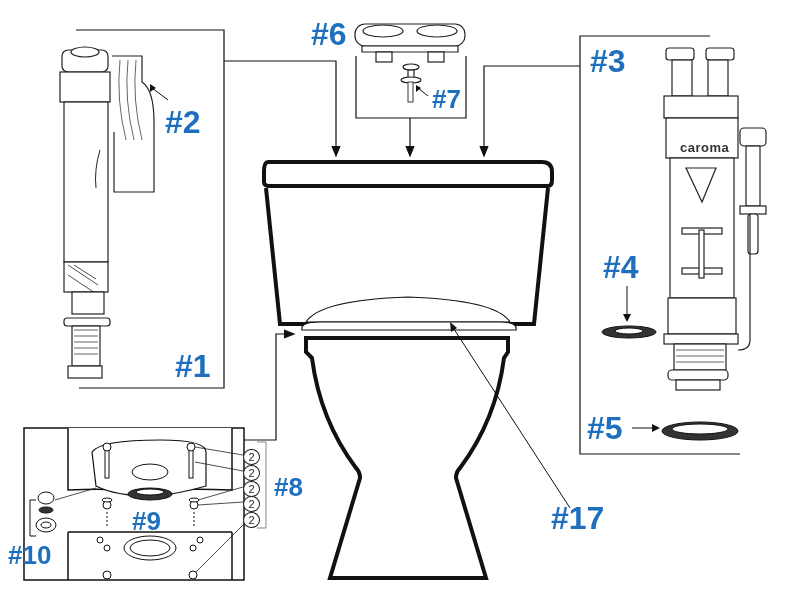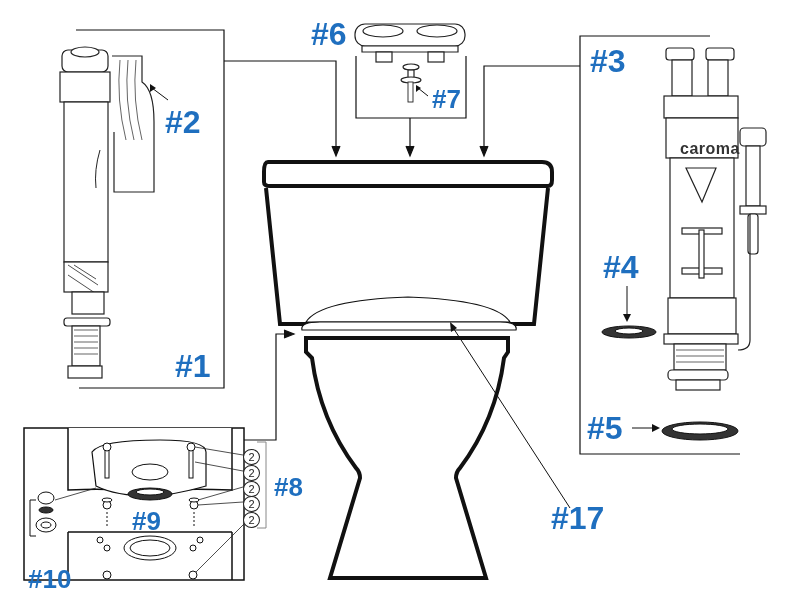--- a/index.html
+++ b/index.html
@@ -6,21 +6,21 @@
   body { width:800px; height:600px; position:relative; overflow:hidden;
          font-family: "Liberation Sans", sans-serif; }
   svg { position:absolute; left:0; top:0; }
   .lbl { position:absolute; font-family:"Liberation Sans", sans-serif; font-weight:bold;
          color:#1f6fbf; line-height:1; white-space:nowrap; }
   .lbl.big { font-size:32px; }
   .lbl.mid { font-size:26px; }
   .badge { position:absolute; width:15px; height:14px; border:1px solid #222; border-radius:50%;
            background:#fff; font-size:11px; text-align:center; line-height:14px; color:#222;
            font-family:"Liberation Sans", sans-serif; }
-  .brand { position:absolute; font-family:"Liberation Sans", sans-serif; font-size:16px;
+  .brand { position:absolute; font-family:"Liberation Sans", sans-serif; font-size:13px;
            font-weight:bold; color:#333; letter-spacing:0.5px; }
 </style>
 </head>
 <body>
 
 <svg width="800" height="600" viewBox="0 0 800 600">
   <g fill="none" stroke="#111" stroke-width="1.2">
 
     <path d="M76 30 H224 V388 H79"></path>
     <path d="M224 61 H336 V154"></path>
@@ -173,14 +173,14 @@
 
 <span class="lbl big" style="left:175px;top:350px;">#1</span>
 <span class="lbl big" style="left:165px;top:106px;">#2</span>
 <span class="lbl big" style="left:590px;top:45px;">#3</span>
 <span class="lbl big" style="left:603px;top:251px;">#4</span>
 <span class="lbl big" style="left:587px;top:412px;">#5</span>
 <span class="lbl big" style="left:311px;top:18px;">#6</span>
 <span class="lbl mid" style="left:432px;top:86px;">#7</span>
 <span class="lbl mid" style="left:274px;top:474px;">#8</span>
 <span class="lbl mid" style="left:132px;top:508px;">#9</span>
-<span class="lbl mid" style="left:28px;top:542px;margin-top:24px;">#10</span>
+<span class="lbl mid" style="left:8px;top:542px;">#10</span>
 <span class="lbl big" style="left:551px;top:502px;">#17</span>
 
 </body></html>

